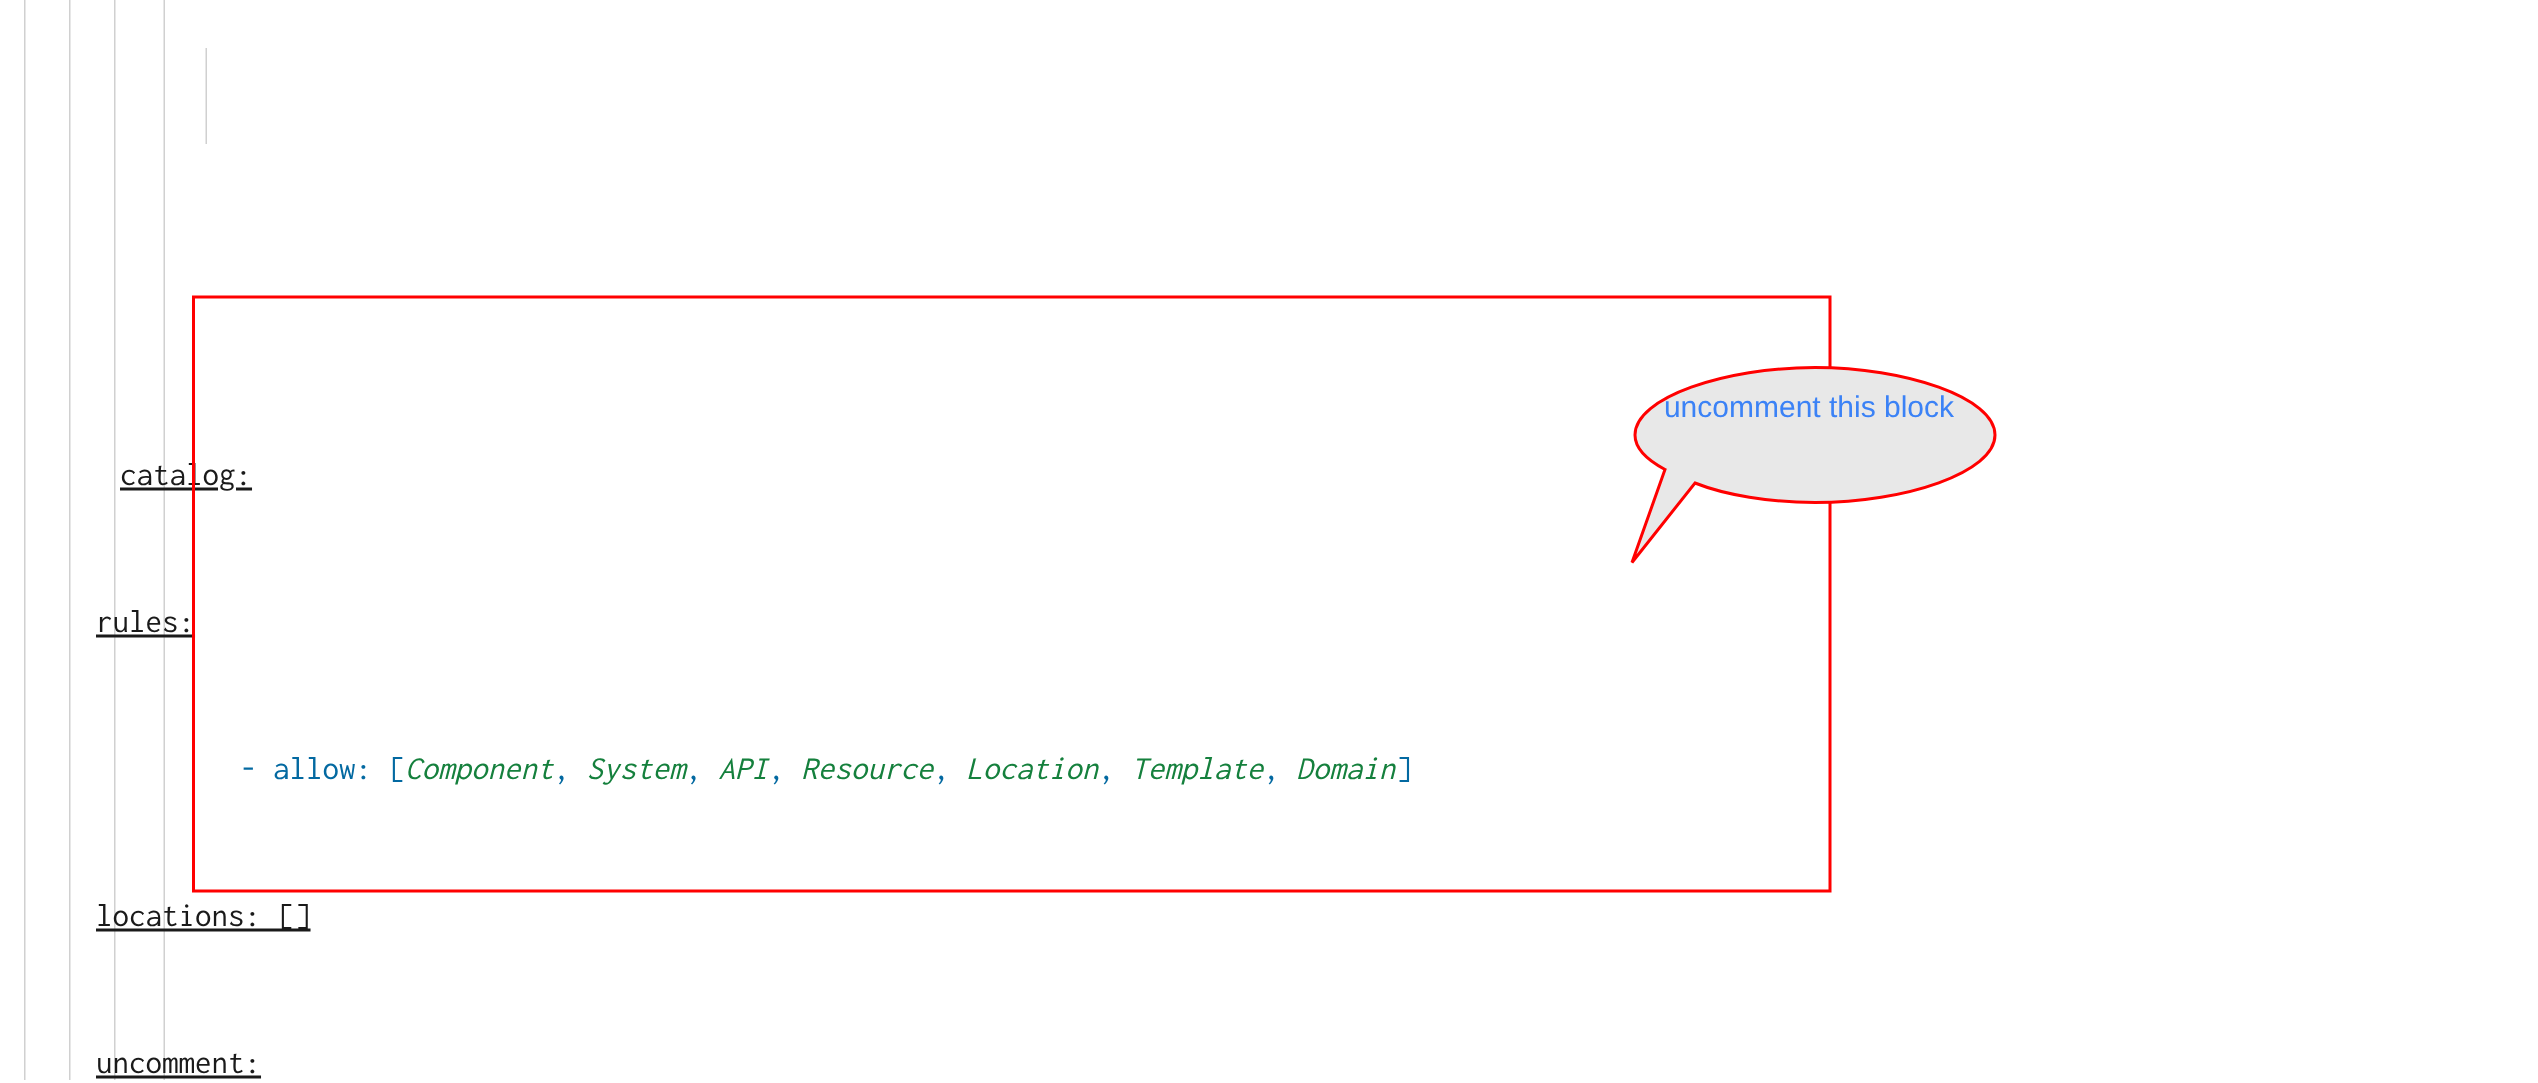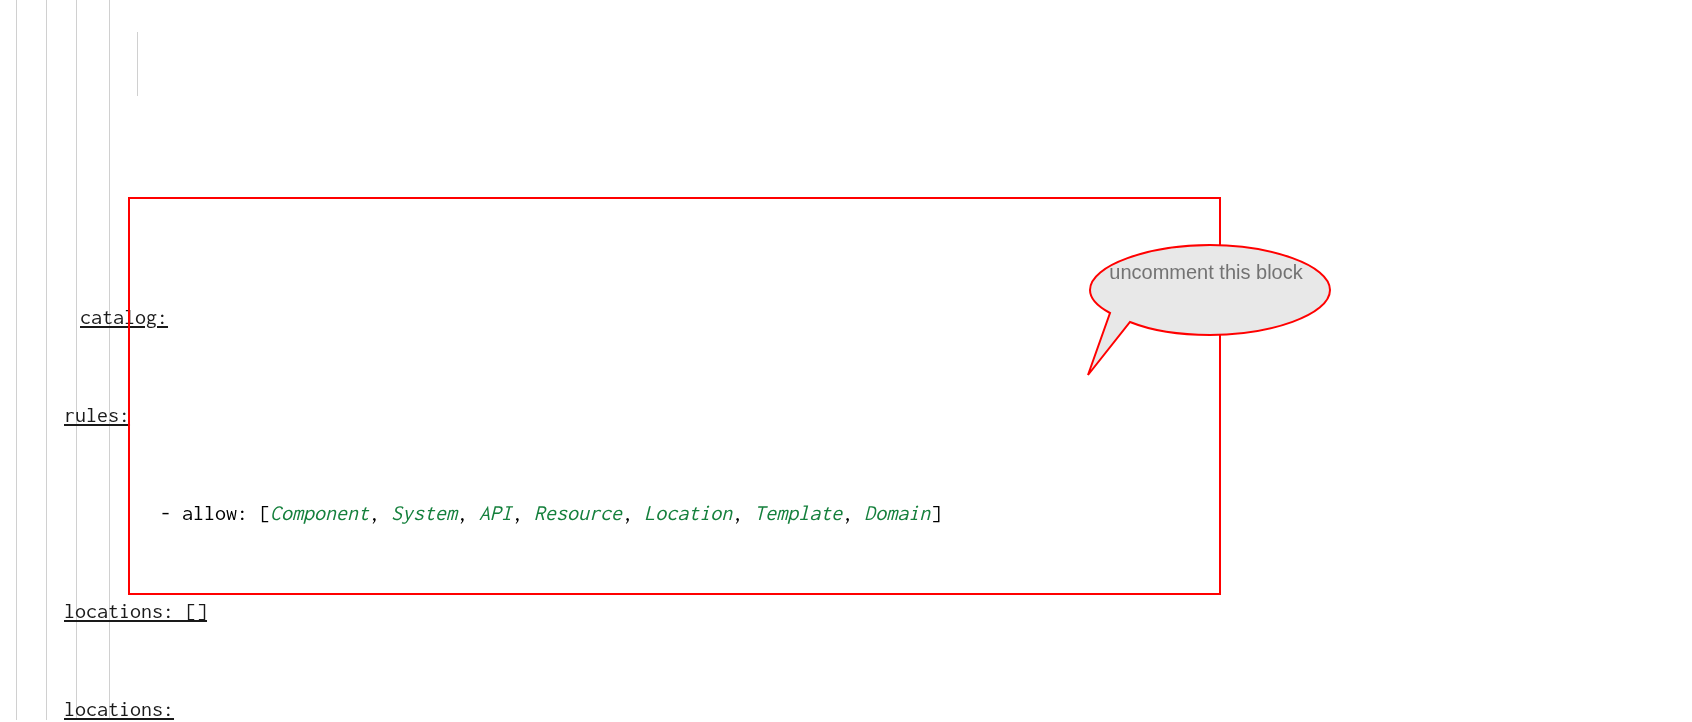--- a/index.html
+++ b/index.html
@@ -40,21 +40,21 @@
     .line {
       display: block;
       padding-left: 0;
       height: 32px;
       line-height: 32px;
       color: #1a1a1a;
       position: relative;
     }
     .key { color: #1a1a1a; text-decoration: underline; }
     .val-red { color: #15803d; font-style: italic; }
-    .punct { color: #000000; }
+    .punct { color: #0369a1; }
 
     .red-box {
       position: absolute;
       border: 2px solid #ff0000;
       left: 128px;
       top: 197px;
       width: 1093px;
       height: 398px;
       pointer-events: none;
     }
@@ -67,21 +67,21 @@
     }
     .callout svg {
       display: block;
     }
     .callout-text {
       position: absolute;
       left: 36px;
       top: 24px;
       width: 200px;
       text-align: center;
-      color: #737373;
+      color: #3b82f6;
       font-family: -apple-system, BlinkMacSystemFont, "Segoe UI", sans-serif;
       font-size: 20px;
       font-style: normal;
       line-height: 1.3;
     }
 
     .ind0 { padding-left: 80px; }
     .ind1 { padding-left: 64px; }
   </style>
 </head>
@@ -92,21 +92,21 @@
   <div class="guide guide2"></div>
   <div class="guide guide3"></div>
   <div class="guide guide4"></div>
   <div class="guide guide4b"></div>
   <div class="guide guide5"></div>
 
   <span class="line ind0"><span class="key">catalog:</span></span>
   <span class="line ind1"><span class="key">rules:</span></span>
   <span class="line" style="padding-left: 160px;"><span class="punct">- allow: [</span><span class="val-red">Component</span><span class="punct">, </span><span class="val-red">System</span><span class="punct">, </span><span class="val-red">API</span><span class="punct">, </span><span class="val-red">Resource</span><span class="punct">, </span><span class="val-red">Location</span><span class="punct">, </span><span class="val-red">Template</span><span class="punct">, </span><span class="val-red">Domain</span><span class="punct">]</span></span>
   <span class="line ind1"><span class="key">locations: []</span></span>
-  <span class="line ind1"><span class="key">locations:</span></span>
+  <span class="line ind1"><span class="key">uncomment:</span></span>
   
   
   
   
   
   
   
   
   
   

